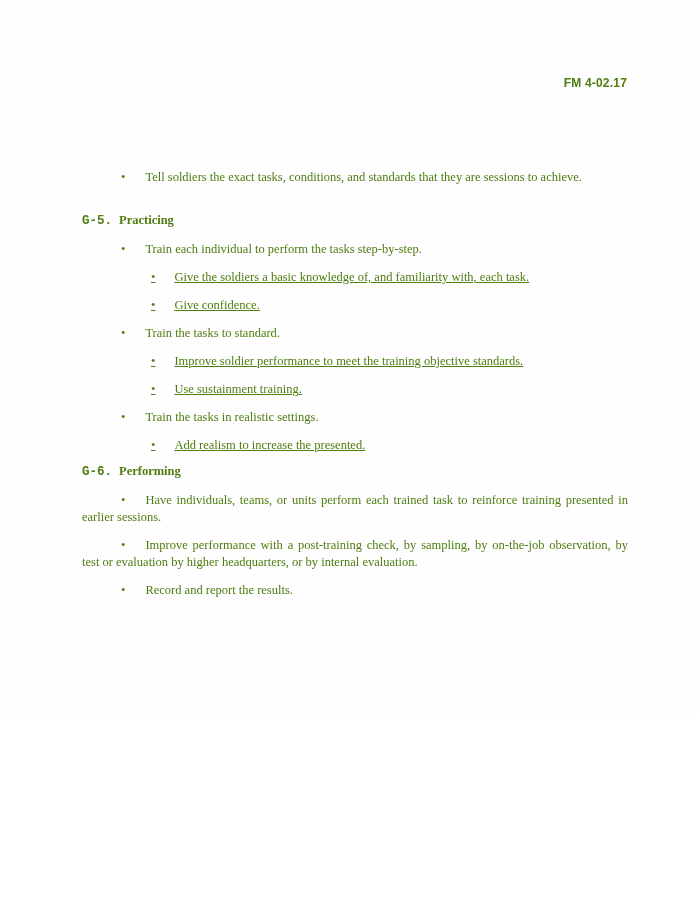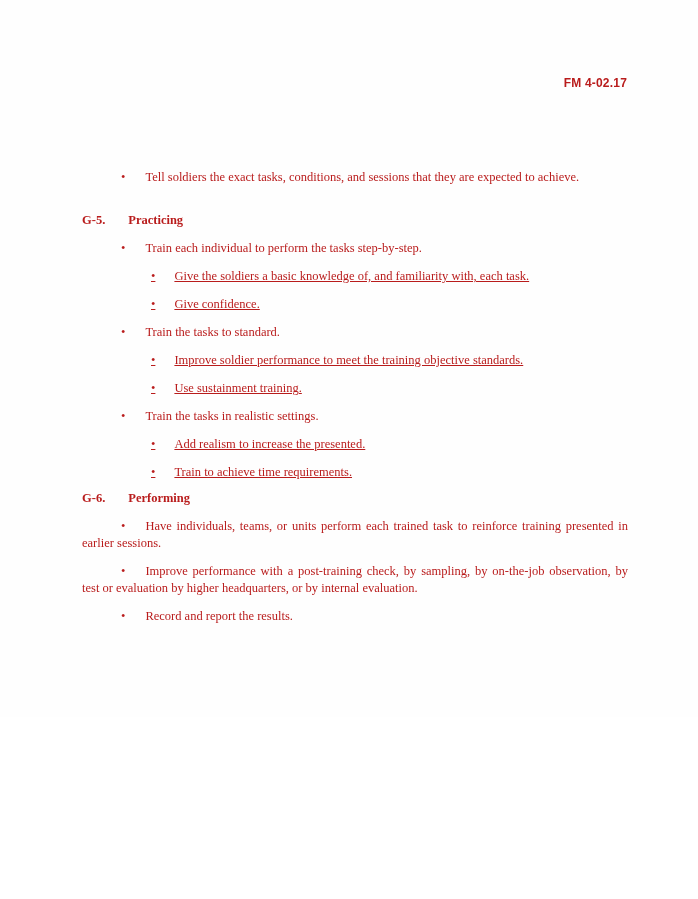--- a/index.html
+++ b/index.html
@@ -4,21 +4,21 @@
 <style>
   * { margin: 0; padding: 0; box-sizing: border-box; }
   html, body { background: #ffffff; }
   .page {
     width: 698px;
     height: 717px;
     background: #fefefe;
     position: relative;
     font-family: "Liberation Serif", serif;
     font-size: 12.5px;
-    color: #b91c1c;
+    color: #4d7c0f;
     overflow: hidden;
   }
   .doc-header {
     position: absolute;
     top: 76px;
     right: 71px;
     font-family: "Liberation Sans", sans-serif;
     font-weight: bold;
     font-size: 12px;
     letter-spacing: 0.2px;
@@ -46,53 +46,52 @@
   .b2 { text-indent: 69px; margin-top: 11px; text-decoration: underline; }
   .first { margin-top: 0; }
   .bullet { padding-right: 20px; }
   .b2 .bullet { padding-right: 19px; }
   .heading {
     font-weight: bold;
     margin-top: 26px;
     text-align: left !important;
     text-indent: 0;
   }
-  .heading .num { padding-right: 23px; }
+  .heading .num { padding-right: 7px; font-family: Liberation Mono, monospace; }
   .heading.g6 { margin-top: 9px; }
 </style>
 </head>
 <body>
 
 <div class="page">
 
   <div class="doc-header">FM 4-02.17</div>
 
   <div class="content">
 
-    <p class="b1 first"><span class="bullet">•</span><span>Tell soldiers the exact tasks, conditions, and sessions that they are expected to achieve.</span></p>
+    <p class="b1 first"><span class="bullet">•</span><span>Tell soldiers the exact tasks, conditions, and standards that they are sessions to achieve.</span></p>
 
     <p class="heading"><span class="num">G-5.</span><span>Practicing</span></p>
 
     <p class="b1"><span class="bullet">•</span><span>Train each individual to perform the tasks step-by-step.</span></p>
 
     <p class="b2"><span class="bullet">•</span><span>Give the soldiers a basic knowledge of, and familiarity with, each task.</span></p>
 
     <p class="b2"><span class="bullet">•</span><span>Give confidence.</span></p>
 
     <p class="b1"><span class="bullet">•</span><span>Train the tasks to standard.</span></p>
 
     <p class="b2"><span class="bullet">•</span><span>Improve soldier performance to meet the training objective standards.</span></p>
 
     <p class="b2"><span class="bullet">•</span><span>Use sustainment training.</span></p>
 
     <p class="b1"><span class="bullet">•</span><span>Train the tasks in realistic settings.</span></p>
 
     <p class="b2"><span class="bullet">•</span><span>Add realism to increase the presented.</span></p>
 
-    <p class="b2"><span class="bullet">•</span><span>Train to achieve time requirements.</span></p>
 
 
     <p class="heading g6"><span class="num">G-6.</span><span>Performing</span></p>
 
     <p class="b1"><span class="bullet">•</span><span>Have individuals, teams, or units perform each trained task to reinforce training presented in earlier sessions.</span></p>
 
     <p class="b1"><span class="bullet">•</span><span>Improve performance with a post-training check, by sampling, by on-the-job observation, by test or evaluation by higher headquarters, or by internal evaluation.</span></p>
 
     <p class="b1"><span class="bullet">•</span><span>Record and report the results.</span></p>
 

